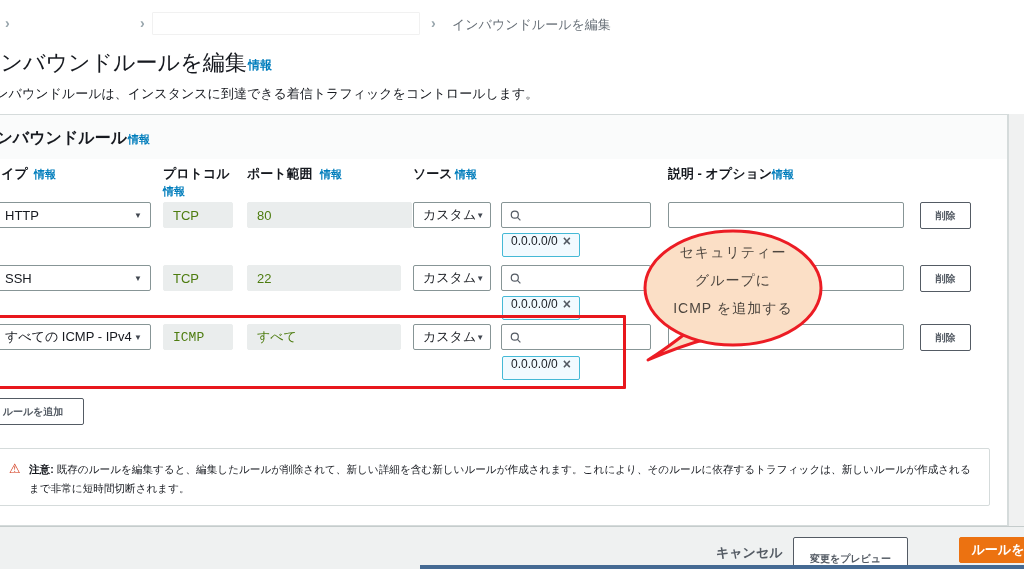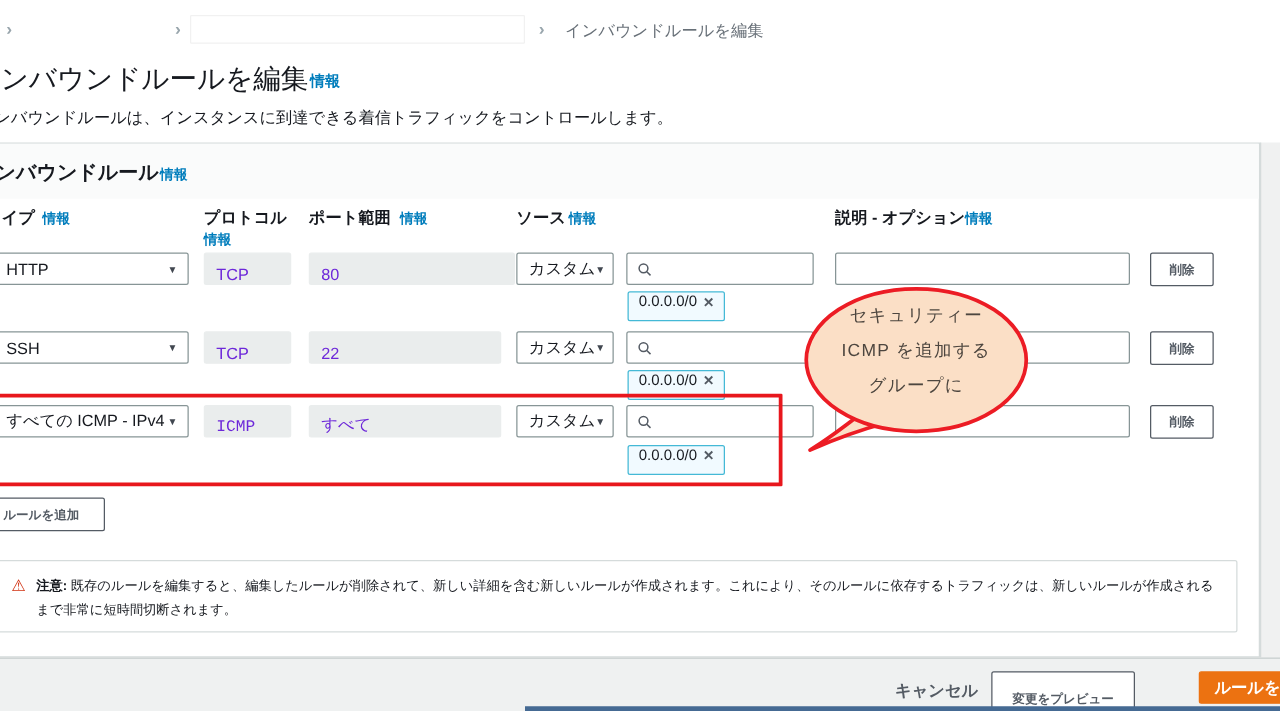--- a/index.html
+++ b/index.html
@@ -30,21 +30,21 @@
 
   .col-header { font-size:13px; font-weight:700; white-space:nowrap; }
   .col-info { font-size:11px; }
 
   
   .ctl { position:absolute; height:26px; font-size:13px; display:flex; align-items:center; }
   .select { background:#fff; border:1px solid #879596; border-radius:2px; padding:0 8px 0 14px; cursor:pointer; }
   .select.narrow { padding:0 7px 0 9px; }
   .select .caret { margin-left:auto; font-size:8px; color:#414750; }
   .select .val { white-space:nowrap; }
-  .dis { background:#eaeded; border:1px solid #eaeded; border-radius:2px; color:#6d28d9; padding:0 9px;align-items:flex-end; }
+  .dis { background:#eaeded; border:1px solid #eaeded; border-radius:2px; color:#4d7c0f; padding:0 9px; }
   .searchbox { background:#fff; border:1px solid #879596; border-radius:2px; padding:0 8px; gap:7px; }
   .searchbox input { border:none; outline:none; width:100%; font-size:13px; background:transparent; }
   .textinput { position:absolute; height:26px; background:#fff; border:1px solid #879596; border-radius:2px; outline:none; padding:0 8px; font-size:13px; }
   .btn-secondary { background:#fff; border:1px solid #545b64; border-radius:2px; color:#545b64;
                    font-weight:700; font-size:10px; display:flex; align-items:center; justify-content:center; cursor:pointer; white-space:nowrap; }
   .btn-primary { background:#ec7211; border:1px solid #ec7211; border-radius:2px; color:#fff;
                  font-weight:700; font-size:13px; display:flex; align-items:center; justify-content:center; cursor:pointer; white-space:nowrap; }
   .chip { position:absolute; height:24px; background:#f1faff; border:1px solid #44b9d6; border-radius:2px;
           display:flex; align-items:flex-start; padding:0 8px; font-size:12px; color:#16191f; }
   .chip .close { margin-left:auto; color:#545b64; font-size:14px; font-weight:700; cursor:pointer; line-height:1; }
@@ -185,22 +185,22 @@
   </div>
 
   <div class="abs highlight-box" style="left:-10px; top:315px; width:636px; height:74px; z-index:5; pointer-events:none;"></div>
 
   <svg class="abs" style="left:618px; top:226px; z-index:6;" width="215" height="142" viewBox="0 0 215 142">
     <path d="M 72 104 Q 45 125 30 134 Q 62 120 92 112 Z" fill="#fbdfc6" stroke="#ec1c24" stroke-width="3" stroke-linejoin="round"></path>
     <ellipse cx="115" cy="62" rx="88" ry="57" fill="#fbdfc6" stroke="#ec1c24" stroke-width="3"></ellipse>
   </svg>
   <div class="abs bubble-text" style="left:645px; top:238px; width:176px; z-index:7;">
     <div>セキュリティー</div>
+    <div>グループに</div>
     <div>ICMP を追加する</div>
-    <div>グループに</div>
   </div>
 
   <div class="abs btn-secondary" style="left:-18px; top:398px; width:102px; height:27px;">ルールを追加</div>
 
   <div class="abs warn-panel" style="left:-10px; top:448px; width:1000px; height:58px;">
     <span class="abs warn-icon" style="left:18px; top:12px;">⚠</span>
     <div class="abs warn-text" style="left:38px; top:11px; width:950px;">
       <b>注意:</b><span> 既存のルールを編集すると、編集したルールが削除されて、新しい詳細を含む新しいルールが作成されます。これにより、そのルールに依存するトラフィックは、新しいルールが作成されるまで非常に短時間切断されます。</span>
     </div>
   </div>

